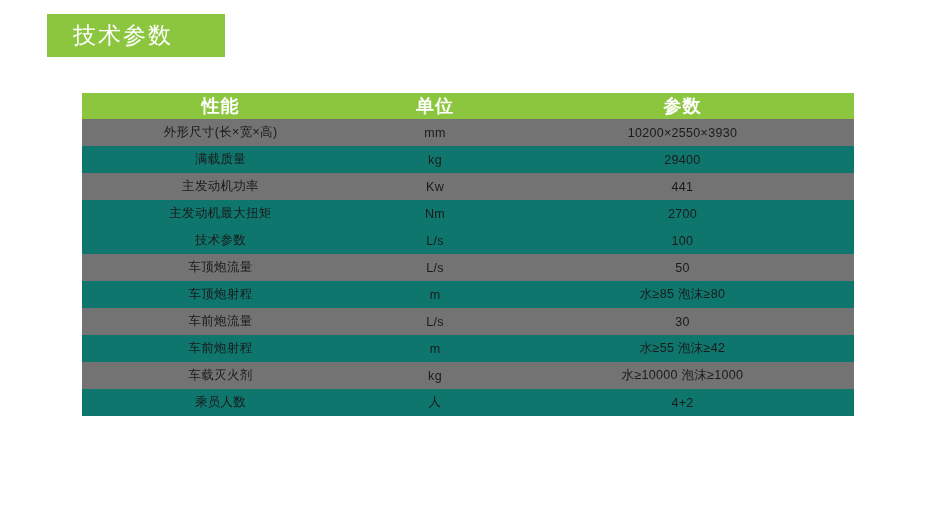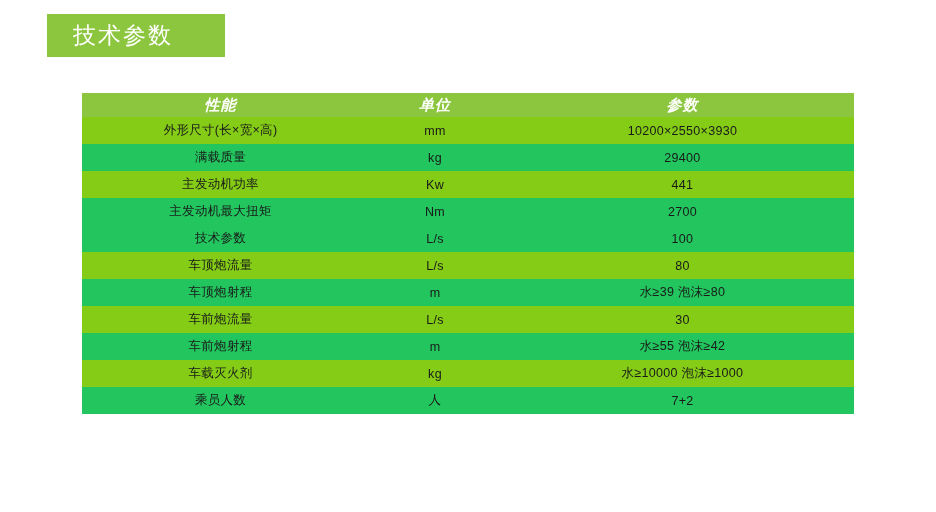--- a/index.html
+++ b/index.html
@@ -40,41 +40,40 @@
     position: absolute;
     left: 82px;
     top: 93px;
     width: 772px;
     border-collapse: collapse;
     table-layout: fixed;
   }
   .spec-table th {
     background: #8cc63e;
     color: #ffffff;
-    font-size: 15px;
+    font-size: 18px;
     font-weight: bold;
     height: 22px;
     text-align: center;
     letter-spacing: 1px;
     border: none;
-    font-style: italic;
   }
   .spec-table td {
     height: 25px;
     text-align: center;
     font-size: 12.5px;
     color: #1a1a1a;
     border: none;
     letter-spacing: 0.3px;
   }
   .spec-table tbody tr.even td {
-    background: #84cc16;
+    background: #737373;
   }
   .spec-table tbody tr.odd td {
-    background: #22c55e;
+    background: #0f766e;
   }
   .col-name { width: 277px; }
   .col-unit { width: 152px; }
   .col-value { width: 343px; }
 </style>
 </head>
 <body>
 
 <div class="page">
 
@@ -117,43 +116,43 @@
           <td>2700</td>
         </tr>
         <tr class="odd">
           <td>技术参数</td>
           <td>L/s</td>
           <td>100</td>
         </tr>
         <tr class="even">
           <td>车顶炮流量</td>
           <td>L/s</td>
-          <td>80</td>
+          <td>50</td>
         </tr>
         <tr class="odd">
           <td>车顶炮射程</td>
           <td>m</td>
-          <td>水≥39 泡沫≥80</td>
+          <td>水≥85 泡沫≥80</td>
         </tr>
         <tr class="even">
           <td>车前炮流量</td>
           <td>L/s</td>
           <td>30</td>
         </tr>
         <tr class="odd">
           <td>车前炮射程</td>
           <td>m</td>
           <td>水≥55 泡沫≥42</td>
         </tr>
         <tr class="even">
           <td>车载灭火剂</td>
           <td>kg</td>
           <td>水≥10000 泡沫≥1000</td>
         </tr>
         <tr class="odd">
           <td>乘员人数</td>
           <td>人</td>
-          <td>7+2</td>
+          <td>4+2</td>
         </tr>
       </tbody>
   </table>
 
 </div>
 
 </body></html>

